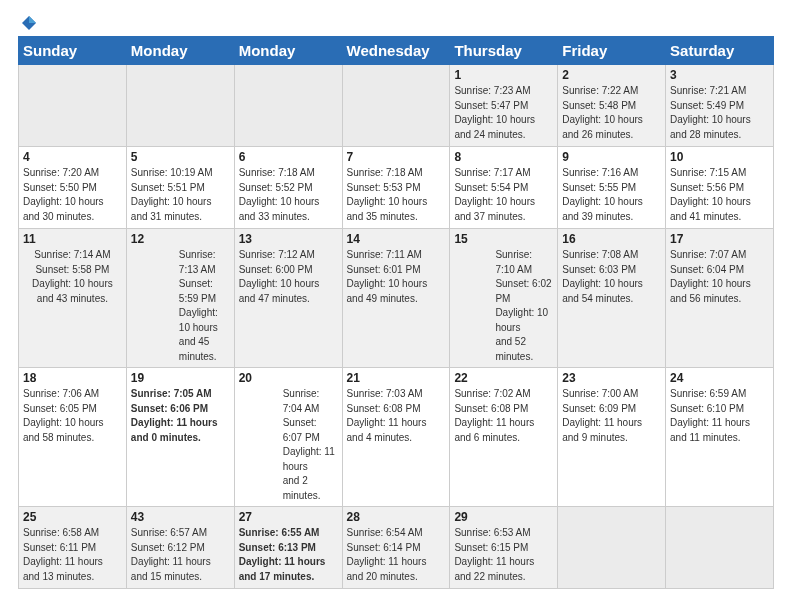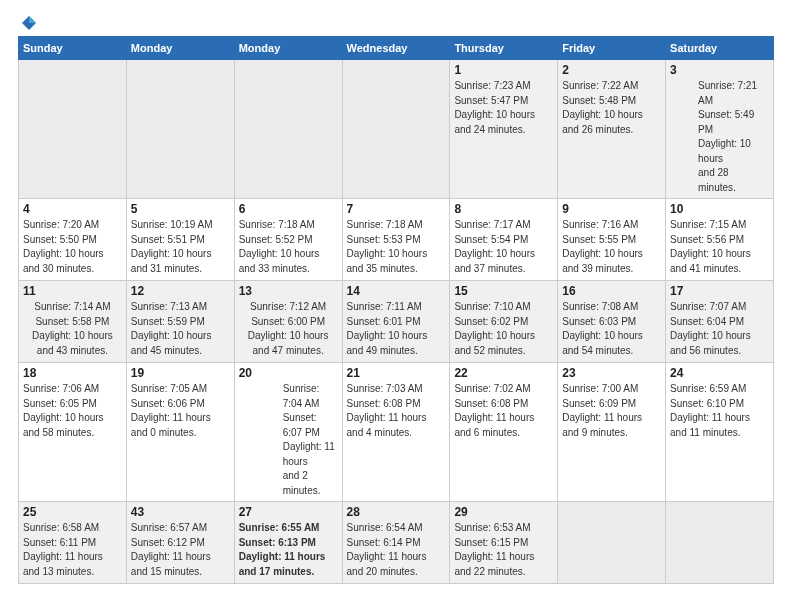--- a/index.html
+++ b/index.html
@@ -38,21 +38,21 @@
       color: #444;
     }
     .calendar {
       width: 100%;
       border-collapse: collapse;
       table-layout: fixed;
     }
     .calendar th {
       background: #2a6db5;
       color: #fff;
-      font-size: 11px;
+      font-size: 15px;
       font-weight: bold;
       padding: 5px 4px;
       text-align: left;
       border: 1px solid #2a6db5;
     }
     .calendar td {
       border: 1px solid #ccc;
       vertical-align: top;
       padding: 3px 4px;
       height: 82px;
@@ -129,21 +129,21 @@
           </td>
           <td>
             <span class="day-num">2</span>
             <div class="day-detail" style="white-space: pre-line;">Sunrise: 7:22 AM
 Sunset: 5:48 PM
 Daylight: 10 hours
 and 26 minutes.</div>
           </td>
           <td>
             <span class="day-num">3</span>
-            <div class="day-detail" style="white-space: pre-line; margin-left: 28px;">Sunrise: 7:21 AM
+            <div class="day-detail" style="white-space: pre-line;">Sunrise: 7:21 AM
 Sunset: 5:49 PM
 Daylight: 10 hours
 and 28 minutes.</div>
           </td>
         </tr>
         <tr>
           <td>
             <span class="day-num">4</span>
             <div class="day-detail" style="white-space: pre-line;">Sunrise: 7:20 AM
 Sunset: 5:50 PM
@@ -196,42 +196,42 @@
         <tr class="row-shaded">
           <td>
             <span class="day-num">11</span>
             <div class="day-detail" style="white-space: pre-line; text-align: center;">Sunrise: 7:14 AM
 Sunset: 5:58 PM
 Daylight: 10 hours
 and 43 minutes.</div>
           </td>
           <td>
             <span class="day-num">12</span>
-            <div class="day-detail" style="white-space: pre-line;">Sunrise: 7:13 AM
+            <div class="day-detail" style="white-space: pre-line; margin-left: 48px;">Sunrise: 7:13 AM
 Sunset: 5:59 PM
 Daylight: 10 hours
 and 45 minutes.</div>
           </td>
           <td>
             <span class="day-num">13</span>
-            <div class="day-detail" style="white-space: pre-line; text-align: center;">Sunrise: 7:12 AM
+            <div class="day-detail" style="white-space: pre-line;">Sunrise: 7:12 AM
 Sunset: 6:00 PM
 Daylight: 10 hours
 and 47 minutes.</div>
           </td>
           <td>
             <span class="day-num">14</span>
             <div class="day-detail" style="white-space: pre-line;">Sunrise: 7:11 AM
 Sunset: 6:01 PM
 Daylight: 10 hours
 and 49 minutes.</div>
           </td>
           <td>
             <span class="day-num">15</span>
-            <div class="day-detail" style="white-space: pre-line;">Sunrise: 7:10 AM
+            <div class="day-detail" style="white-space: pre-line; margin-left: 41px;">Sunrise: 7:10 AM
 Sunset: 6:02 PM
 Daylight: 10 hours
 and 52 minutes.</div>
           </td>
           <td>
             <span class="day-num">16</span>
             <div class="day-detail" style="white-space: pre-line;">Sunrise: 7:08 AM
 Sunset: 6:03 PM
 Daylight: 10 hours
 and 54 minutes.</div>
@@ -247,21 +247,21 @@
         <tr>
           <td>
             <span class="day-num">18</span>
             <div class="day-detail" style="white-space: pre-line;">Sunrise: 7:06 AM
 Sunset: 6:05 PM
 Daylight: 10 hours
 and 58 minutes.</div>
           </td>
           <td>
             <span class="day-num">19</span>
-            <div class="day-detail" style="white-space: pre-line;">Sunrise: 7:05 AM
+            <div class="day-detail" style="white-space: pre-line; font-weight: bold;">Sunrise: 7:05 AM
 Sunset: 6:06 PM
 Daylight: 11 hours
 and 0 minutes.</div>
           </td>
           <td>
             <span class="day-num">20</span>
             <div class="day-detail" style="white-space: pre-line; margin-left: 44px;">Sunrise: 7:04 AM
 Sunset: 6:07 PM
 Daylight: 11 hours
 and 2 minutes.</div>

